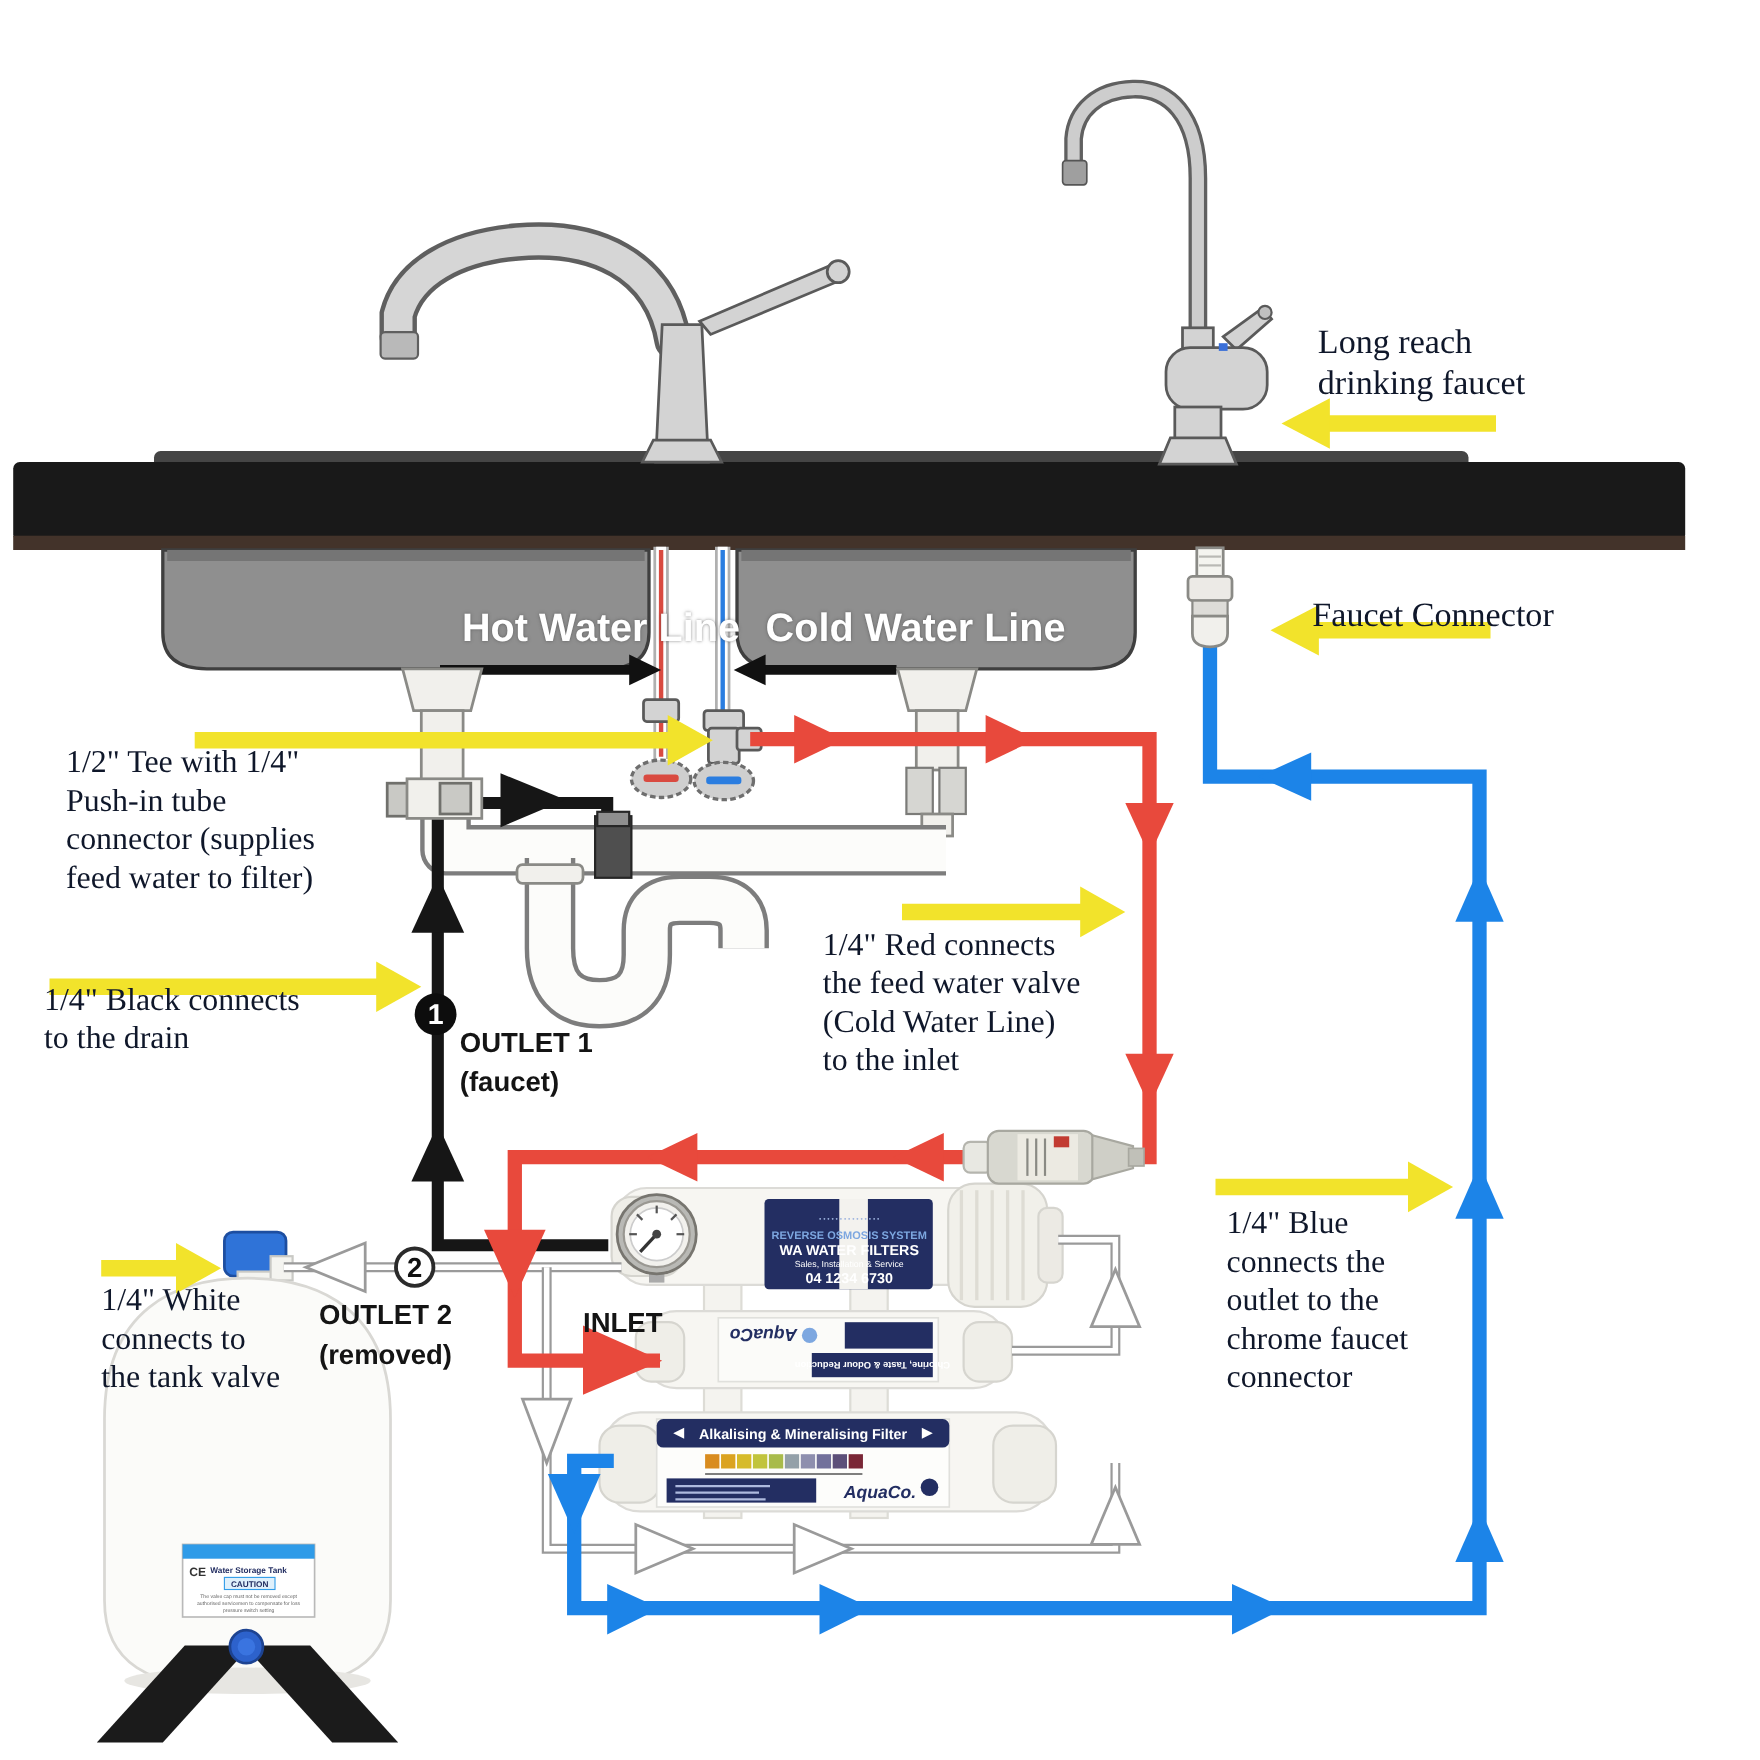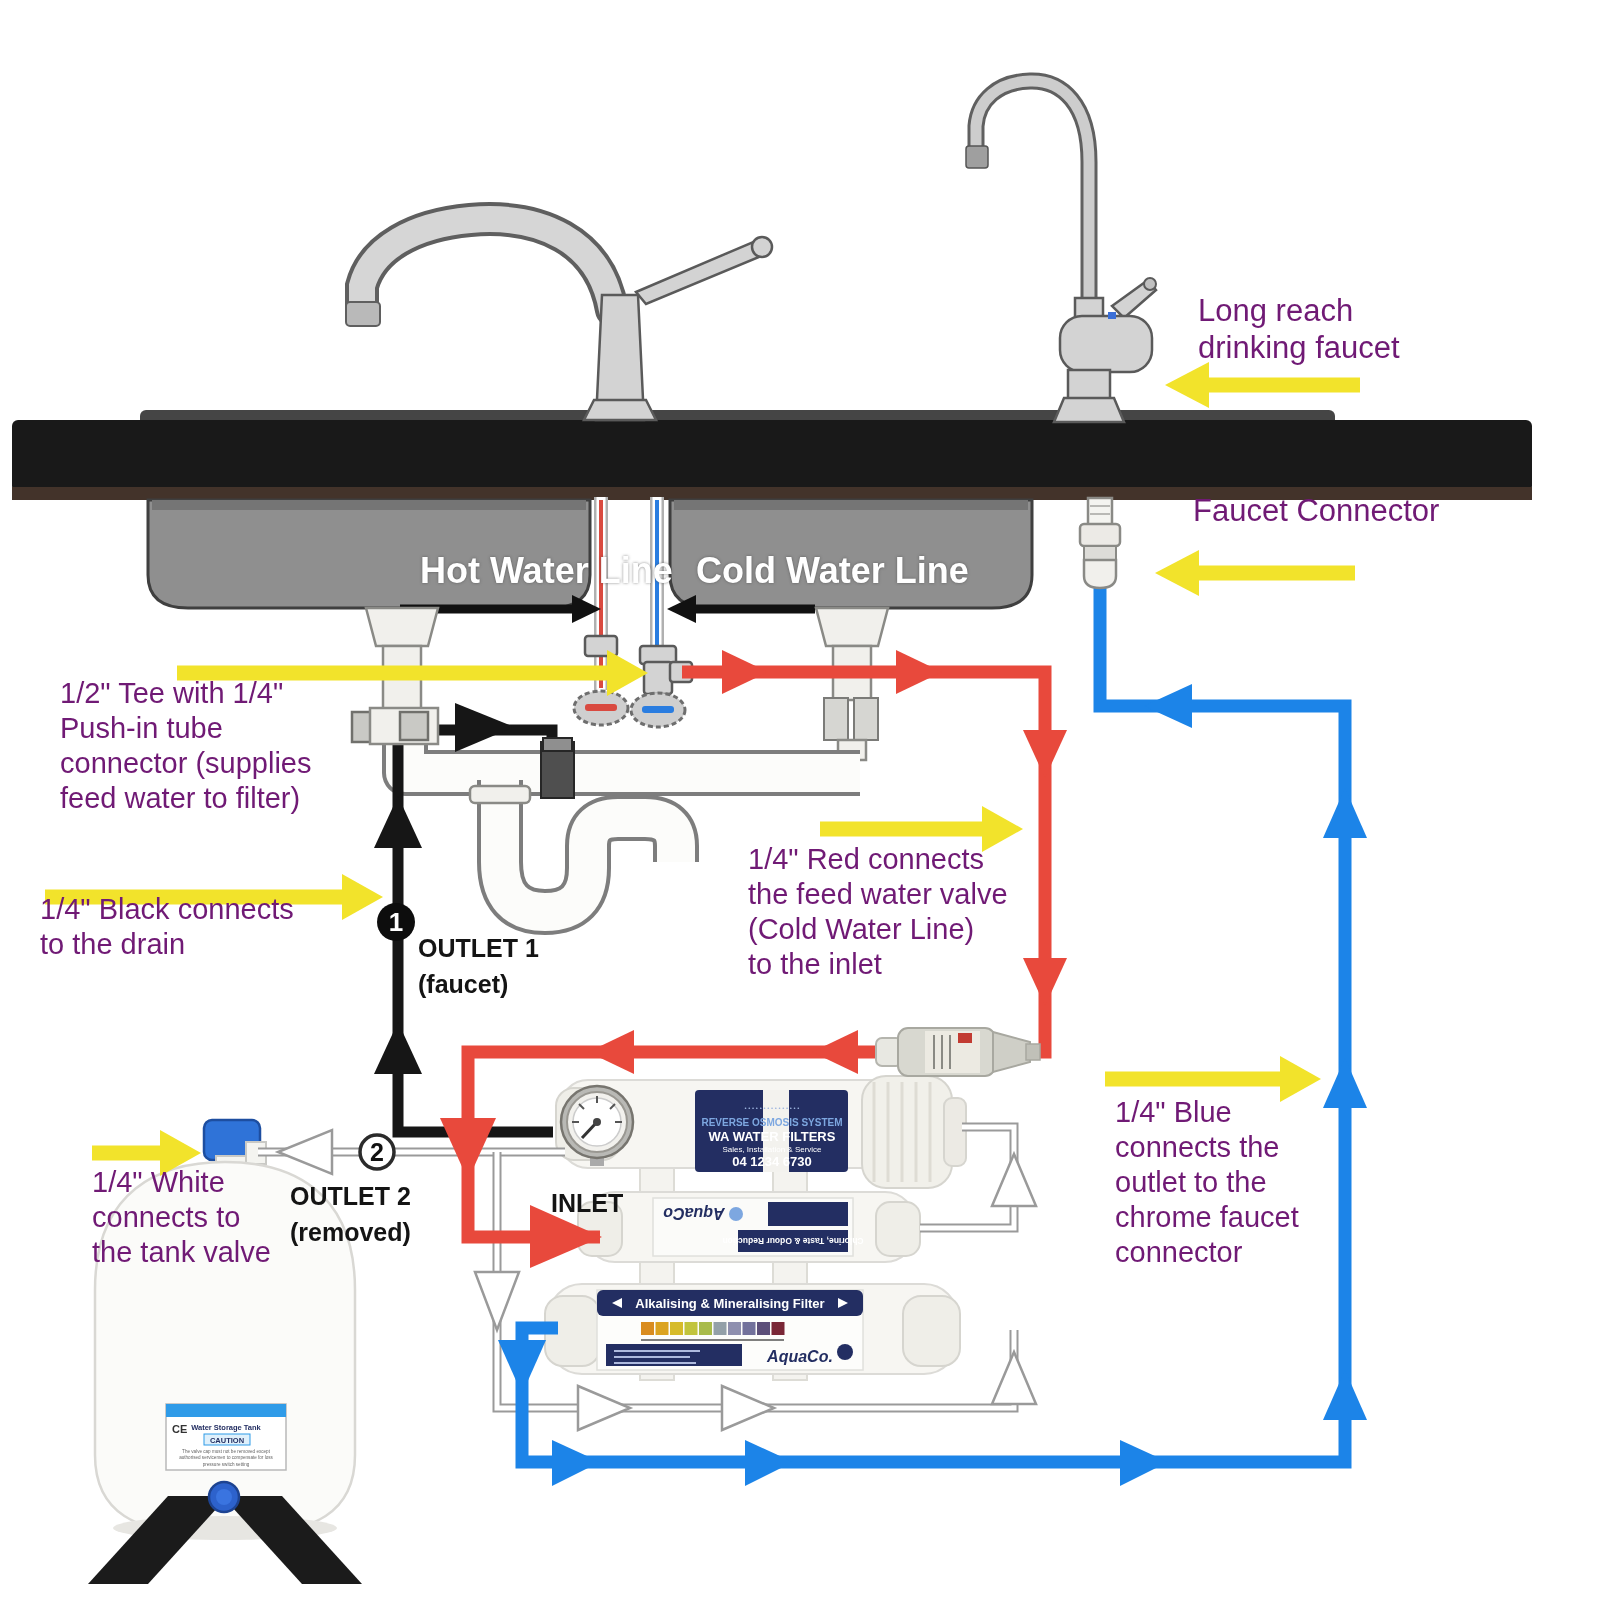--- a/index.html
+++ b/index.html
@@ -1,19 +1,19 @@
 <!DOCTYPE html>
 <html><head>
 <meta charset="utf-8">
 <style>
   html,body{margin:0;padding:0;background:#ffffff;}
   #stage{position:relative;width:1600px;height:1600px;background:#ffffff;overflow:hidden;
          font-family:"Liberation Sans", sans-serif;}
   #art{position:absolute;left:0;top:0;}
-  .lbl{position:absolute;white-space:pre-line;color:#701a75;font-size:29px;line-height:35px;}
+  .lbl{position:absolute;white-space:pre-line;color:#0f172a;font-size:29px;line-height:35px;font-family:Liberation Serif, serif;}
   .lbl-big{font-size:31px;line-height:37px;}
   .port{position:absolute;white-space:pre-line;color:#141414;font-weight:bold;font-size:25px;line-height:36px;}
   .wline{position:absolute;white-space:pre-line;color:#ffffff;font-weight:bold;font-size:36px;line-height:30px;
          text-shadow:0 0 3px rgba(60,60,60,.6);}
   .tube-y{stroke:#F2E32B;stroke-width:15;fill:none}
   .head-y{fill:#F2E32B}
   .tube-r{stroke:#E8493C;stroke-width:13;fill:none}
   .head-r{fill:#E8493C}
   .tube-b{stroke:#1C84E8;stroke-width:13;fill:none}
   .head-b{fill:#1C84E8}
@@ -331,37 +331,37 @@
     <polygon class="head-y" points="982,806 982,852 1023,829"></polygon>
     <line class="tube-y" x1="92" y1="1153" x2="164" y2="1153"></line>
     <polygon class="head-y" points="160,1130 160,1176 201,1153"></polygon>
     <line class="tube-y" x1="1105" y1="1079" x2="1284" y2="1079"></line>
     <polygon class="head-y" points="1280,1056 1280,1102 1321,1079"></polygon>
   </g>
 </svg>
 
   <div class="lbl lbl-big" style="left:1198px;top:292px;">Long reach
 drinking faucet</div>
-  <div class="lbl lbl-big" style="left:1193px;top:492px;">Faucet Connector</div>
+  <div class="lbl lbl-big" style="left:1193px;top:540px;">Faucet Connector</div>
   <div class="wline" style="left:420px;top:556px;">Hot Water Line</div>
   <div class="wline" style="left:696px;top:556px;">Cold Water Line</div>
   <div class="lbl" style="left:60px;top:676px;width:290px;">1/2" Tee with 1/4"
 Push-in tube
 connector (supplies
 feed water to filter)</div>
   <div class="lbl" style="left:40px;top:892px;width:300px;">1/4" Black connects
 to the drain</div>
   <div class="port" style="left:418px;top:930px;"><span>OUTLET 1</span><br><span>(faucet)</span></div>
   <div class="lbl" style="left:748px;top:842px;width:300px;">1/4" Red connects
 the feed water valve
 (Cold Water Line)
 to the inlet</div>
   <div class="lbl" style="left:92px;top:1165px;width:220px;">1/4" White
 connects to
 the tank valve</div>
   <div class="port" style="left:290px;top:1178px;"><span>OUTLET 2</span><br><span>(removed)</span></div>
-  <div class="port" style="left:530px;top:1185px;margin-left:21px;">INLET</div>
+  <div class="port" style="left:530px;top:1185px;">INLET</div>
   <div class="lbl" style="left:1115px;top:1095px;width:240px;">1/4" Blue
 connects the
 outlet to the
 chrome faucet
 connector</div>
 </div>
 
 </body></html>

